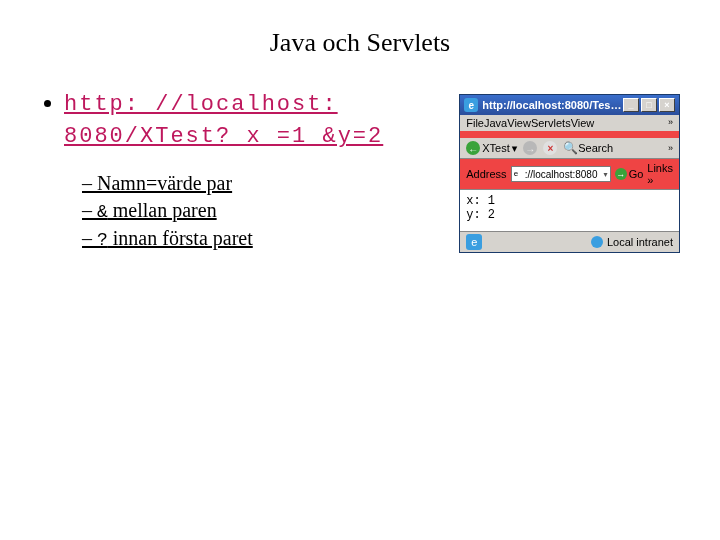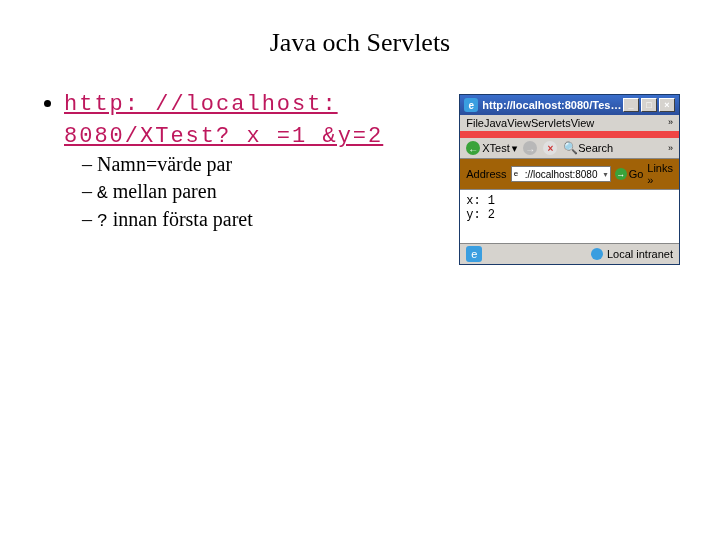--- a/index.html
+++ b/index.html
@@ -14,21 +14,21 @@
   }
   .slide { padding: 24px 40px; }
   .title-block { text-align: center; margin-bottom: 30px; }
   .title { font-size: 26px; margin: 4px; font-weight: normal; }
   .subtitle { font-size: 18px; margin: 4px 0 0; }
   .body-row { display: flex; align-items: flex-start; }
   .bullets { flex: 1 1 auto; font-size: 22px; line-height: 1.35; }
   ul.top { list-style: disc; margin: 0; padding-left: 24px; }
   ul.top > li { margin-bottom: 6px; }
   a.url { color: #be185d; text-decoration: underline; letter-spacing: 2px; font-family: "Courier New", monospace; font-size: 22px; }
-  ul.sub { list-style: none; margin: 0 0 0 18px; padding: 0; font-size: 20px; }
+  ul.sub { list-style: none; margin: 19px 0 0 18px; padding: 0; font-size: 20px; text-decoration: underline; }
   ul.sub > li::before { content: "– "; }
   .mono { font-family: "Courier New", monospace; font-size: 18px; }
   
   .ie-window {
     width: 270px;
     border: 1px solid #1a3a6a;
     font-family: Tahoma, Arial, sans-serif;
     font-size: 11px;
     color: #000;
     background: #d6d3ce;
@@ -48,26 +48,26 @@
   .ie-menu { display:flex; padding:2px 6px; border-bottom:7px solid #ef4444; background:#d6d3ce; }
   .ie-menu span { white-space:nowrap; }
   .ie-menu .chev { margin-left:auto; font-size:9px; }
   .ie-toolbar { display:flex; align-items:center; gap:6px; padding:3px 6px; border-bottom:1px solid #888; background:#d6d3ce; }
   .ie-toolbar .back { display:flex; align-items:center; gap:2px; }
   .arrow-left-circle { width:14px; height:14px; border-radius:50%; background:#3aa33a; color:#fff; display:inline-flex; align-items:center; justify-content:center; font-size:10px; }
   .arrow-fwd { width:14px; height:14px; border-radius:50%; background:#b8b8b8; color:#eee; display:inline-flex; align-items:center; justify-content:center; font-size:10px; }
   .x-stop { width:14px; height:14px; border-radius:50%; background:#e0e0e0; color:#cc3333; display:inline-flex; align-items:center; justify-content:center; font-size:10px; font-weight:bold; }
   .mag { font-size:12px; }
   .ie-toolbar .chev { margin-left:auto; font-size:9px; }
-  .ie-addr { display:flex; align-items:center; gap:4px; padding:3px 6px; border-bottom:1px solid #888; background:#a16207; }
+  .ie-addr { display:flex; align-items:center; gap:4px; padding:3px 6px; border-bottom:1px solid #888; background:#ef4444; }
   .addr-field { flex:0 0 auto; width:100px; height:16px; background:#fff; border:1px solid #7a7a7a; display:flex; align-items:center; padding:0 2px; font-size:10px; overflow:hidden; white-space:nowrap; }
   .addr-field .dd { margin-left:auto; font-size:8px; color:#555; }
   .ie-go { display:flex; align-items:center; gap:2px; }
   .go-circle { width:12px; height:12px; border-radius:50%; background:#3aa33a; color:#fff; display:inline-flex; align-items:center; justify-content:center; font-size:9px; }
-  .ie-content { background:#fff; height:54px; padding:4px 6px; font-family:"Courier New", monospace; font-size:12px; white-space:pre; border-bottom:1px solid #888; }
+  .ie-content { background:#fff; height:42px; padding:4px 6px; font-family:"Courier New", monospace; font-size:12px; white-space:pre; border-bottom:1px solid #888; }
   .ie-status { display:flex; align-items:center; gap:6px; padding:2px 6px; background:#d6d3ce; height:20px; }
   .ie-status .globe-wrap { display:flex; align-items:center; gap:4px; margin-left:auto; }
   .ie-logo { width:16px; height:16px; border-radius:3px; background:#3a9ee0; color:#fff; display:inline-flex; align-items:center; justify-content:center; font-size:11px; }
   .globe { width:12px; height:12px; border-radius:50%; background:#3a9ee0; }
 </style>
 </head>
 <body>
 
 <div class="slide">
   <div class="title-block">

